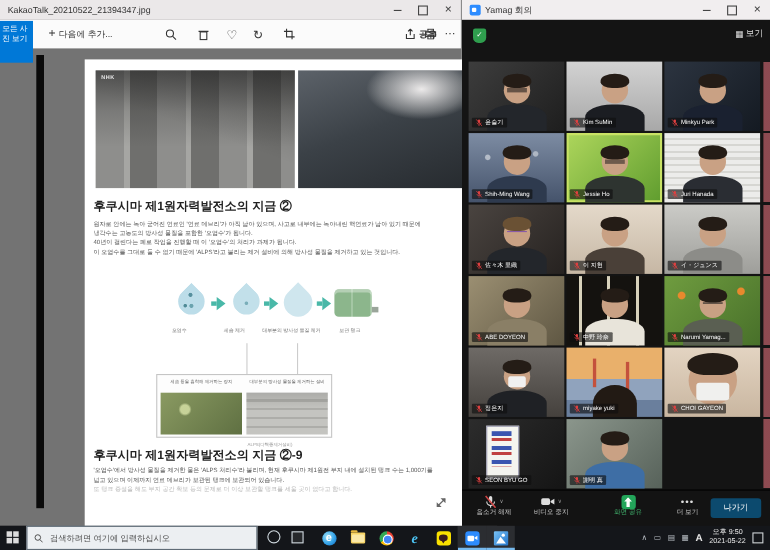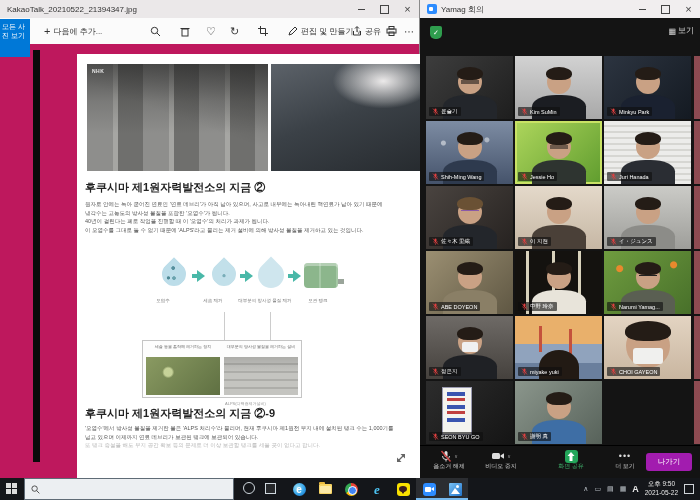--- a/index.html
+++ b/index.html
@@ -1,40 +1,40 @@
 <!DOCTYPE html>
 <html><head>
 <meta charset="utf-8">
 <style>
   html,body{margin:0;padding:0;background:#555;}
   *{box-sizing:border-box;}
   #stage{position:relative;width:700px;height:500px;background:#2b2b2b;overflow:hidden;
          font-family:"Liberation Sans",sans-serif;}
 
   
-  .win{position:absolute;top:0;height:478px;background:#be185d;}
+  .win{position:absolute;top:0;height:478px;background:#737373;}
   .titlebar{position:absolute;top:0;left:0;right:0;height:18px;background:#ebe8e9;
             display:flex;align-items:center;font-size:8px;color:#333;z-index:6;}
   .t-title{padding-left:7px;flex:1;white-space:nowrap;overflow:hidden;display:flex;align-items:center;gap:4px;}
   .win-controls{display:flex;height:100%;}
   .wc{width:23px;height:100%;display:flex;align-items:center;justify-content:center;color:#444;}
   .wc-min::before{content:'';width:7px;height:1px;background:#444;}
   .wc-max::before{content:'';width:7px;height:7px;border:1px solid #444;}
   .wc-close::before{content:'×';font-size:11px;line-height:1;}
 
   
   #photos-win{left:0;width:420px;border-right:1px solid #8a8a8a;}
   #p-toolbar{position:absolute;top:18px;left:0;right:0;height:26px;background:#fbfbfb;font-size:8px;color:#333;}
   .pt{position:absolute;top:0;height:26px;display:flex;align-items:center;gap:3px;color:#333;}
   .pt svg{display:block;}
   .pt-add{left:44px;}
   .plus{font-size:11px;line-height:1;}
   .pt-zoom{left:150px;} .pt-trash{left:180px;} .pt-heart{left:206px;font-size:11px;}
   .pt-rotate{left:230px;font-size:11px;} .pt-crop{left:258px;}
-  .pt-edit{left:288px;} .pt-share{left:352px;} .pt-print{left:386px;} .pt-more{left:404px;font-size:10px;}
+  .pt-edit{left:288px;} .pt-share{left:368px;font-weight:bold;} .pt-print{left:386px;} .pt-more{left:404px;font-size:10px;}
   .caret-sm{font-size:6px;color:#666;}
 
   .back-btn{position:absolute;left:0;top:19px;width:30px;height:38px;background:#0078d7;color:#fff;
             font-size:7px;line-height:1.35;padding:3px 2px;z-index:8;overflow:hidden;}
 
   #slide-strip{position:absolute;left:33px;top:50px;width:7px;height:412px;background:#0a0a0a;z-index:2;}
   #slide{position:absolute;left:40px;top:54px;width:375px;height:434px;background:#fff;overflow:hidden;margin-left:37px;}
 
   .doc-photo{position:absolute;top:10px;height:107px;overflow:hidden;}
   #doc-photo1{left:10px;width:181px;background:
@@ -178,21 +178,21 @@
       opacity:.85;}
 
   #z-toolbar{position:absolute;left:0;right:0;bottom:0;height:33px;background:#131313;border-top:1px solid #000;}
   .z-tool{position:absolute;top:3px;width:50px;text-align:center;color:#c9c9c9;font-size:6px;line-height:1.2;}
   .z-tool .ic{height:14px;display:flex;align-items:center;justify-content:center;gap:2px;}
   .zt-mic{left:4px;} .zt-video{left:56px;} .zt-share{left:126px;} .zt-more{left:180px;}
   .zt-share .lbl{color:#3fae6a;}
   .share-ic{width:13px;height:13px;background:#23a55a;border-radius:3px;display:flex;align-items:center;justify-content:center;}
   .dots{font-size:9px;letter-spacing:1px;color:#ddd;line-height:8px;}
   .z-caret{font-size:5px;color:#999;}
-  .leave-btn{position:absolute;right:8px;top:7px;width:46px;height:18px;background:#a21caf;color:#fff;
+  .leave-btn{position:absolute;right:8px;top:7px;width:46px;height:18px;background:#0c4a6e;color:#fff;
       font-size:7.5px;border-radius:3px;display:flex;align-items:center;justify-content:center;}
 
   
   #taskbar{position:absolute;left:0;bottom:0;width:700px;height:22px;background:#14161a;z-index:20;}
   .tb-start{position:absolute;left:6px;top:5px;width:12px;height:12px;
       background-image:linear-gradient(#dcdcdc,#dcdcdc),linear-gradient(#dcdcdc,#dcdcdc),
                        linear-gradient(#dcdcdc,#dcdcdc),linear-gradient(#dcdcdc,#dcdcdc);
       background-size:5px 5px;background-position:0 0,6px 0,0 6px,6px 6px;background-repeat:no-repeat;}
   #tb-search{position:absolute;left:24px;top:0;width:210px;height:22px;background:#eceff2;
       border:1px solid #5f6b76;display:flex;align-items:center;gap:4px;padding:0 6px;}
@@ -274,27 +274,20 @@
         <span>♡</span>
       </span>
       <span class="pt pt-rotate">
         <span>↻</span>
       </span>
       <span class="pt pt-crop">
         <svg width="10" height="10" viewBox="0 0 10 10">
           <path d="M2.5 0v7.5H10M0 2.5h7.5V10" fill="none" stroke="#333" stroke-width="1"></path>
         </svg>
       </span>
-      <span class="pt pt-edit">
-        <svg width="10" height="10" viewBox="0 0 10 10">
-          <path d="M1 9l1-3 5-5 2 2-5 5z" fill="none" stroke="#333" stroke-width="1"></path>
-        </svg>
-        <span>편집 및 만들기</span>
-        <span class="caret-sm">∨</span>
-      </span>
       <span class="pt pt-share">
         <svg width="10" height="10" viewBox="0 0 10 10">
           <path d="M5 6V1M3 2.5L5 .5l2 2M1.5 5v4h7V5" fill="none" stroke="#333" stroke-width="1"></path>
         </svg>
         <span>공유</span>
       </span>
       <span class="pt pt-print">
         <svg width="11" height="10" viewBox="0 0 11 10">
           <rect x="1" y="3" width="9" height="4" fill="none" stroke="#333" stroke-width="1"></rect>
           <rect x="3" y="0.5" width="5" height="2.5" fill="none" stroke="#333" stroke-width="1"></rect>
@@ -676,20 +669,21 @@
     </div>
   </div>
 
   <div id="taskbar">
     <div class="tb-start"></div>
     <div id="tb-search">
       <svg width="9" height="9" viewBox="0 0 10 10">
         <circle cx="4" cy="4" r="3" fill="none" stroke="#444" stroke-width="1"></circle>
         <line x1="6.2" y1="6.2" x2="9.3" y2="9.3" stroke="#444" stroke-width="1"></line>
       </svg>
+      <input type="text" placeholder="검색하려면 여기에 입력하십시오" style="">
     </div>
     <div class="tb-cortana"></div>
     <div class="tb-view"></div>
     <div id="tb-apps">
         <div class="tb-app">
           <span class="glyph g-edge"></span>
         </div>
         <div class="tb-app">
           <span class="glyph g-file-explorer"></span>
         </div>

